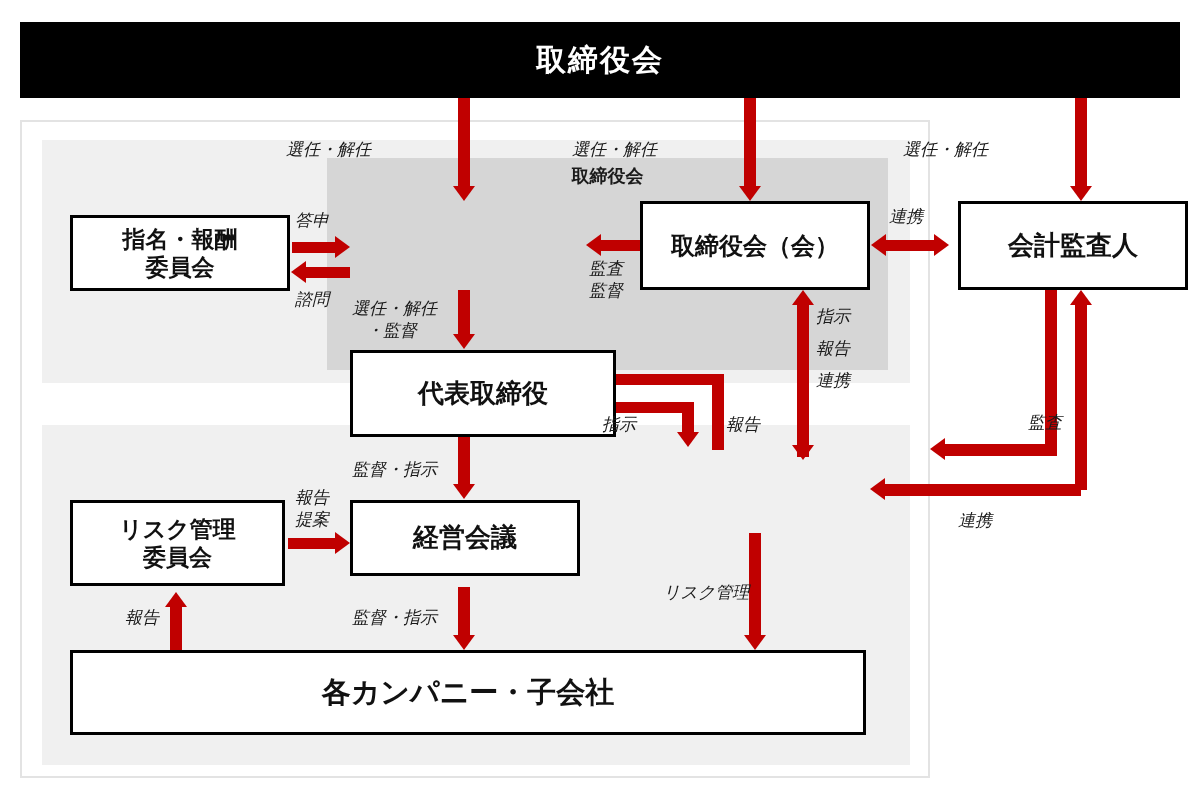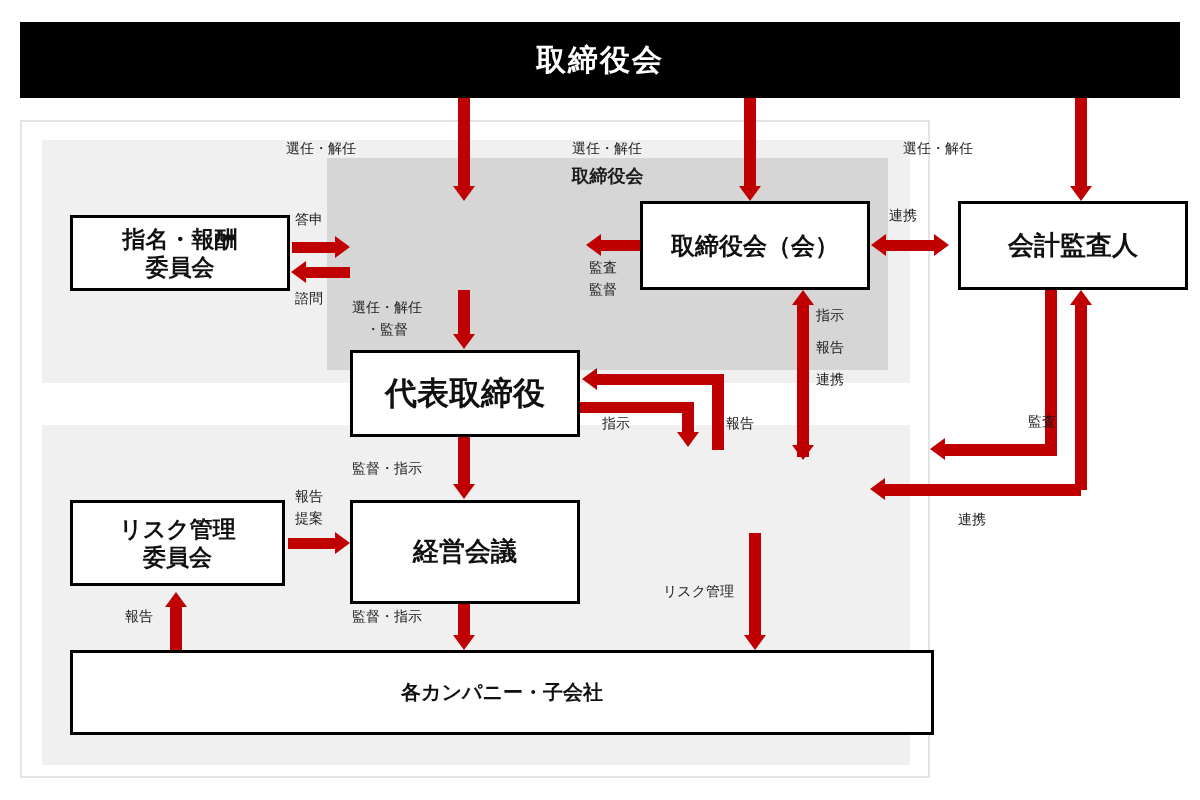--- a/index.html
+++ b/index.html
@@ -46,38 +46,38 @@
   .node{
     position:absolute;background:#ffffff;border:3px solid #000000;
     box-sizing:border-box;display:flex;align-items:center;justify-content:center;
     text-align:center;font-weight:bold;color:#111111;line-height:1.22;
     z-index:6;
   }
   .n-nomination{left:70px;top:215px;width:220px;height:76px;font-size:23px;justify-content:center;}
   .n-directors{left:350px;top:201px;width:230px;height:89px;font-size:26px;}
   .n-auditcom{left:640px;top:201px;width:230px;height:89px;font-size:24px;}
   .n-accountant{left:950px;top:201px;width:230px;height:89px;font-size:26px;margin-left:8px;}
-  .n-repdirector{left:350px;top:350px;width:230px;height:87px;font-size:32px;}
+  .n-repdirector{left:350px;top:350px;width:266px;height:87px;font-size:26px;}
   .n-internalaudit{left:640px;top:447px;width:230px;height:86px;font-size:26px;}
   .n-risk{left:70px;top:500px;width:215px;height:86px;font-size:23px;}
-  .n-mgmt{left:350px;top:500px;width:230px;height:104px;font-size:26px;}
-  .n-companies{left:70px;top:650px;width:864px;height:85px;font-size:20px;}
+  .n-mgmt{left:350px;top:500px;width:230px;height:76px;font-size:26px;}
+  .n-companies{left:70px;top:650px;width:796px;height:85px;font-size:29px;}
 
   
   .seg{position:absolute;background:#c00000;z-index:4;}
   .tip{position:absolute;width:0;height:0;z-index:5;}
   .tip-down{border-left:11px solid transparent;border-right:11px solid transparent;border-top:15px solid #c00000;}
   .tip-up{border-left:11px solid transparent;border-right:11px solid transparent;border-bottom:15px solid #c00000;}
   .tip-right{border-top:11px solid transparent;border-bottom:11px solid transparent;border-left:15px solid #c00000;}
   .tip-left{border-top:11px solid transparent;border-bottom:11px solid transparent;border-right:15px solid #c00000;}
 
   
   .lbl{
-    position:absolute;font-size:14px;color:#1a1a1a;z-index:7;
-    white-space:nowrap;line-height:1.45;
+    position:absolute;font-size:17px;color:#1a1a1a;z-index:7;
+    white-space:nowrap;line-height:1.45;font-style:italic;
   }
   .lbl.r{text-align:right;}
 </style>
 </head>
 <body>
 
 <div id="stage">
 
   <div class="header-bar">
     <span>取締役会</span>

